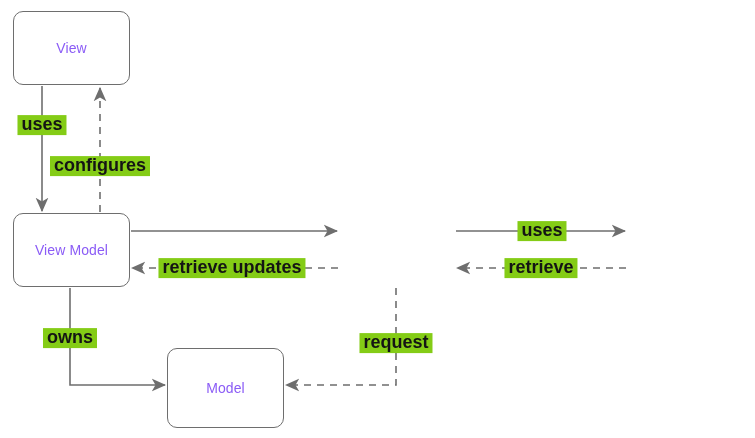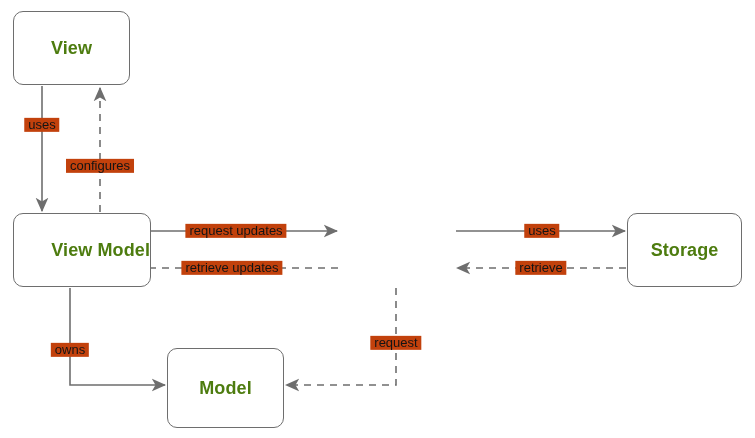--- a/index.html
+++ b/index.html
@@ -30,33 +30,33 @@
     position: absolute;
     box-sizing: border-box;
     background: #ffffff;
     border: 1.6px solid #6e6e6e;
     border-radius: 10px;
     display: flex;
     align-items: center;
     justify-content: center;
   }
   .node-label {
-    font-size: 18px;
-    font-weight: bold;
-    color: #4d7c0f;
+    font-size: 14px;
+    font-weight: normal;
+    color: #8b5cf6;
     letter-spacing: 0.1px;
     white-space: nowrap;
   }
   .edge-label {
     position: absolute;
-    font-size: 13px;
-    font-weight: normal;
+    font-size: 18px;
+    font-weight: bold;
     color: #141414;
     white-space: nowrap;
-    background: #c2410c;
+    background: #84cc16;
     padding: 0 4px;
     transform: translate(-50%, -50%);
     line-height: 1.1;
   }
 </style>
 </head>
 <body>
 
 <div id="diagram-canvas">
 
@@ -81,35 +81,31 @@
 
     <path d="M 70 288 L 70 385 L 165 385" fill="none" stroke="#6e6e6e" stroke-width="1.6" stroke-linejoin="miter" marker-end="url(#arrowhead)"></path>
 
     <path d="M 396 288 L 396 385 L 286 385" fill="none" stroke="#6e6e6e" stroke-width="1.6" stroke-dasharray="7 6" stroke-linejoin="miter" marker-end="url(#arrowhead)"></path>
   </svg>
 
   <div class="node" style="left:13px; top:11px; width:117px; height:74px;">
     <span class="node-label">View</span>
   </div>
 
-  <div class="node" style="left:13px; top:213px; width:138px; height:74px;justify-content:flex-end;">
+  <div class="node" style="left:13px; top:213px; width:117px; height:74px;">
     <span class="node-label">View Model</span>
   </div>
 
 
-  <div class="node" style="left:627px; top:213px; width:115px; height:74px;">
-    <span class="node-label">Storage</span>
-  </div>
 
   <div class="node" style="left:167px; top:348px; width:117px; height:80px;">
     <span class="node-label">Model</span>
   </div>
 
   <span class="edge-label" style="left:42px; top:125px;">uses</span>
   <span class="edge-label" style="left:100px; top:166px;">configures</span>
-  <span class="edge-label" style="left:236px; top:231px;">request updates</span>
   <span class="edge-label" style="left:232px; top:268px;">retrieve updates</span>
   <span class="edge-label" style="left:542px; top:231px;">uses</span>
   <span class="edge-label" style="left:541px; top:268px;">retrieve</span>
-  <span class="edge-label" style="left:70px; top:350px;">owns</span>
+  <span class="edge-label" style="left:70px; top:338px;">owns</span>
   <span class="edge-label" style="left:396px; top:343px;">request</span>
 
 </div>
 
 </body></html>

